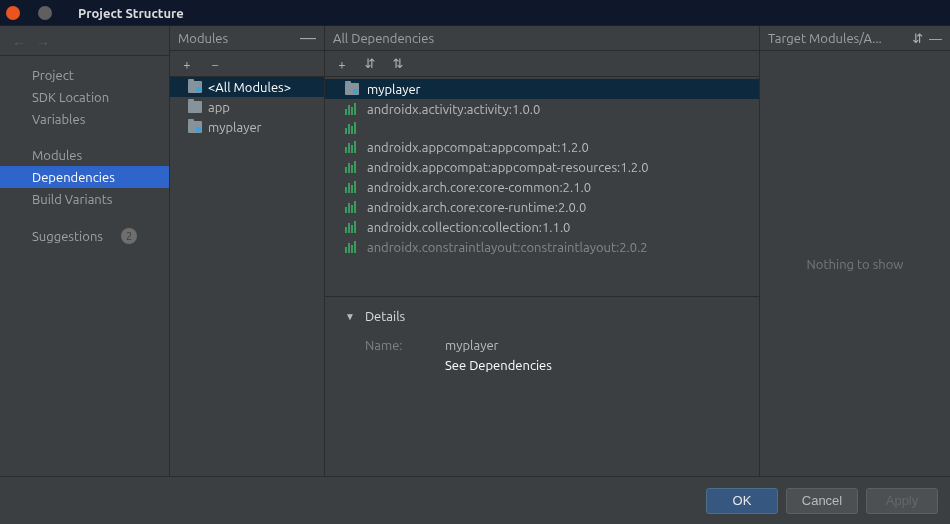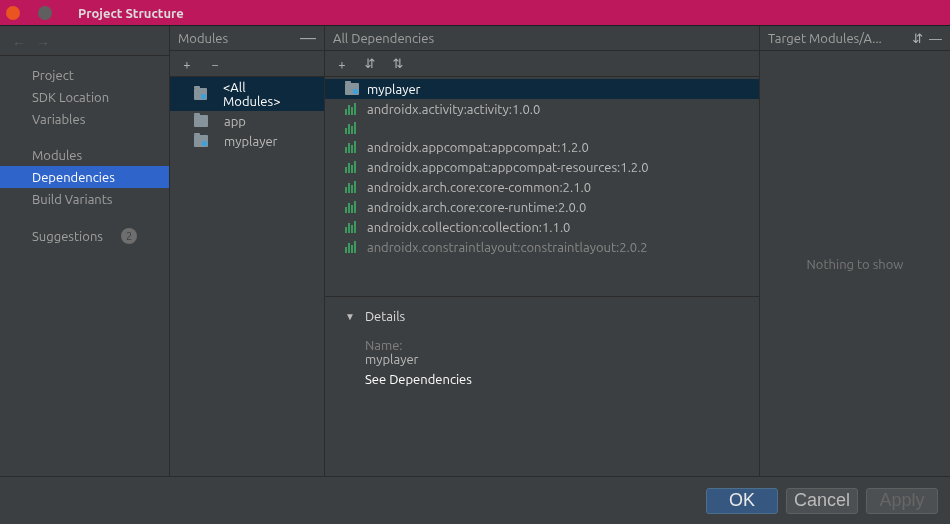--- a/index.html
+++ b/index.html
@@ -6,21 +6,21 @@
 body {
   width: 950px; height: 524px;
   background: #2b2b2b;
   font-family: -apple-system, "Segoe UI", Ubuntu, sans-serif;
   font-size: 13px;
   color: #bbbbbb;
   overflow: hidden;
 }
 .title-bar {
   height: 26px;
-  background: #be185d;
+  background: #0f172a;
   display: flex;
   align-items: center;
   padding: 0 6px;
   gap: 18px;
   border-bottom: 1px solid #1e1e1e;
 }
 .win-btn { width: 14px; height: 14px; border-radius: 50%; }
 .win-close { background: #e95420; }
 .win-min { background: #5f5f5f; }
 .title-text { margin-left: 8px; font-weight: bold; color: #dcdcdc; }
@@ -65,22 +65,22 @@
 .minus-icon { color: #aaa; font-size: 16px; }
 .toolbar {
   height: 26px;
   border-bottom: 1px solid #2b2b2b;
   display: flex; align-items: center; gap: 10px;
   padding: 0 8px;
 }
 .tool-btn { color: #afb1b3; cursor: pointer; width: 18px; text-align: center; }
 .module-list { flex: 1; }
 .module-item {
-  padding: 3px 24px;
-  display: flex; align-items: center; gap: 16px;
+  padding: 3px 18px;
+  display: flex; align-items: center; gap: 6px;
   color: #bbb;
 }
 .module-item.selected { background: #0d293e; color: #fff; }
 .mod-icon { width: 14px; height: 12px; display: inline-block; }
 .folder-icon { background: #87939a; border-radius: 1px; position: relative; }
 .folder-icon::before { content:""; position:absolute; top:-2px; left:0; width:6px; height:2px; background:#87939a; border-radius:1px 1px 0 0;}
 .blue-dot::after { content:""; position:absolute; bottom:1px; right:1px; width:5px; height:5px; background:#40a0d8; border-radius:1px;}
 .deps-col {
   width: 435px;
   background: #3c3f41;
@@ -110,21 +110,21 @@
 .lib-icon span:nth-child(4){height:12px}
 .dep-item.faded { color: #888; }
 .details {
   border-top: 1px solid #2b2b2b;
   padding: 12px 20px;
   height: 180px;
 }
 .details-header { display:flex; align-items:center; gap:10px; margin-bottom:12px;}
 .tri { color:#bbb; font-size:10px; }
 .details-title { color:#dcdcdc; }
-.detail-row { display: flex; padding: 3px 20px; flex-direction: column; }
+.detail-row { display: flex; padding: 3px 20px; }
 .detail-label { width: 80px; color: #808080; }
 .detail-value { color: #bbb; }
 .link { color: #ffffff; cursor: pointer; }
 .target-col {
   flex: 1;
   background: #3c3f41;
   display: flex; flex-direction: column;
 }
 .target-header {
   height: 25px;
@@ -141,21 +141,21 @@
   display: flex; align-items: center; justify-content: flex-end;
   gap: 8px; padding: 0 12px;
 }
 .btn {
   min-width: 72px; height: 26px;
   background: #4c5052;
   border: 1px solid #5e6060;
   color: #bbb;
   border-radius: 3px;
   cursor: pointer;
-  font-size: 18px;
+  font-size: 13px;
 }
 .btn.primary { background: #365880; border-color:#4c708c; color:#e8e8e8;}
 .btn.disabled { color: #666; cursor: default;}
 </style>
 </head>
 <body>
 
 <div class="title-bar">
   <div class="win-btn win-close"></div>
   <div class="win-btn win-min"></div>

